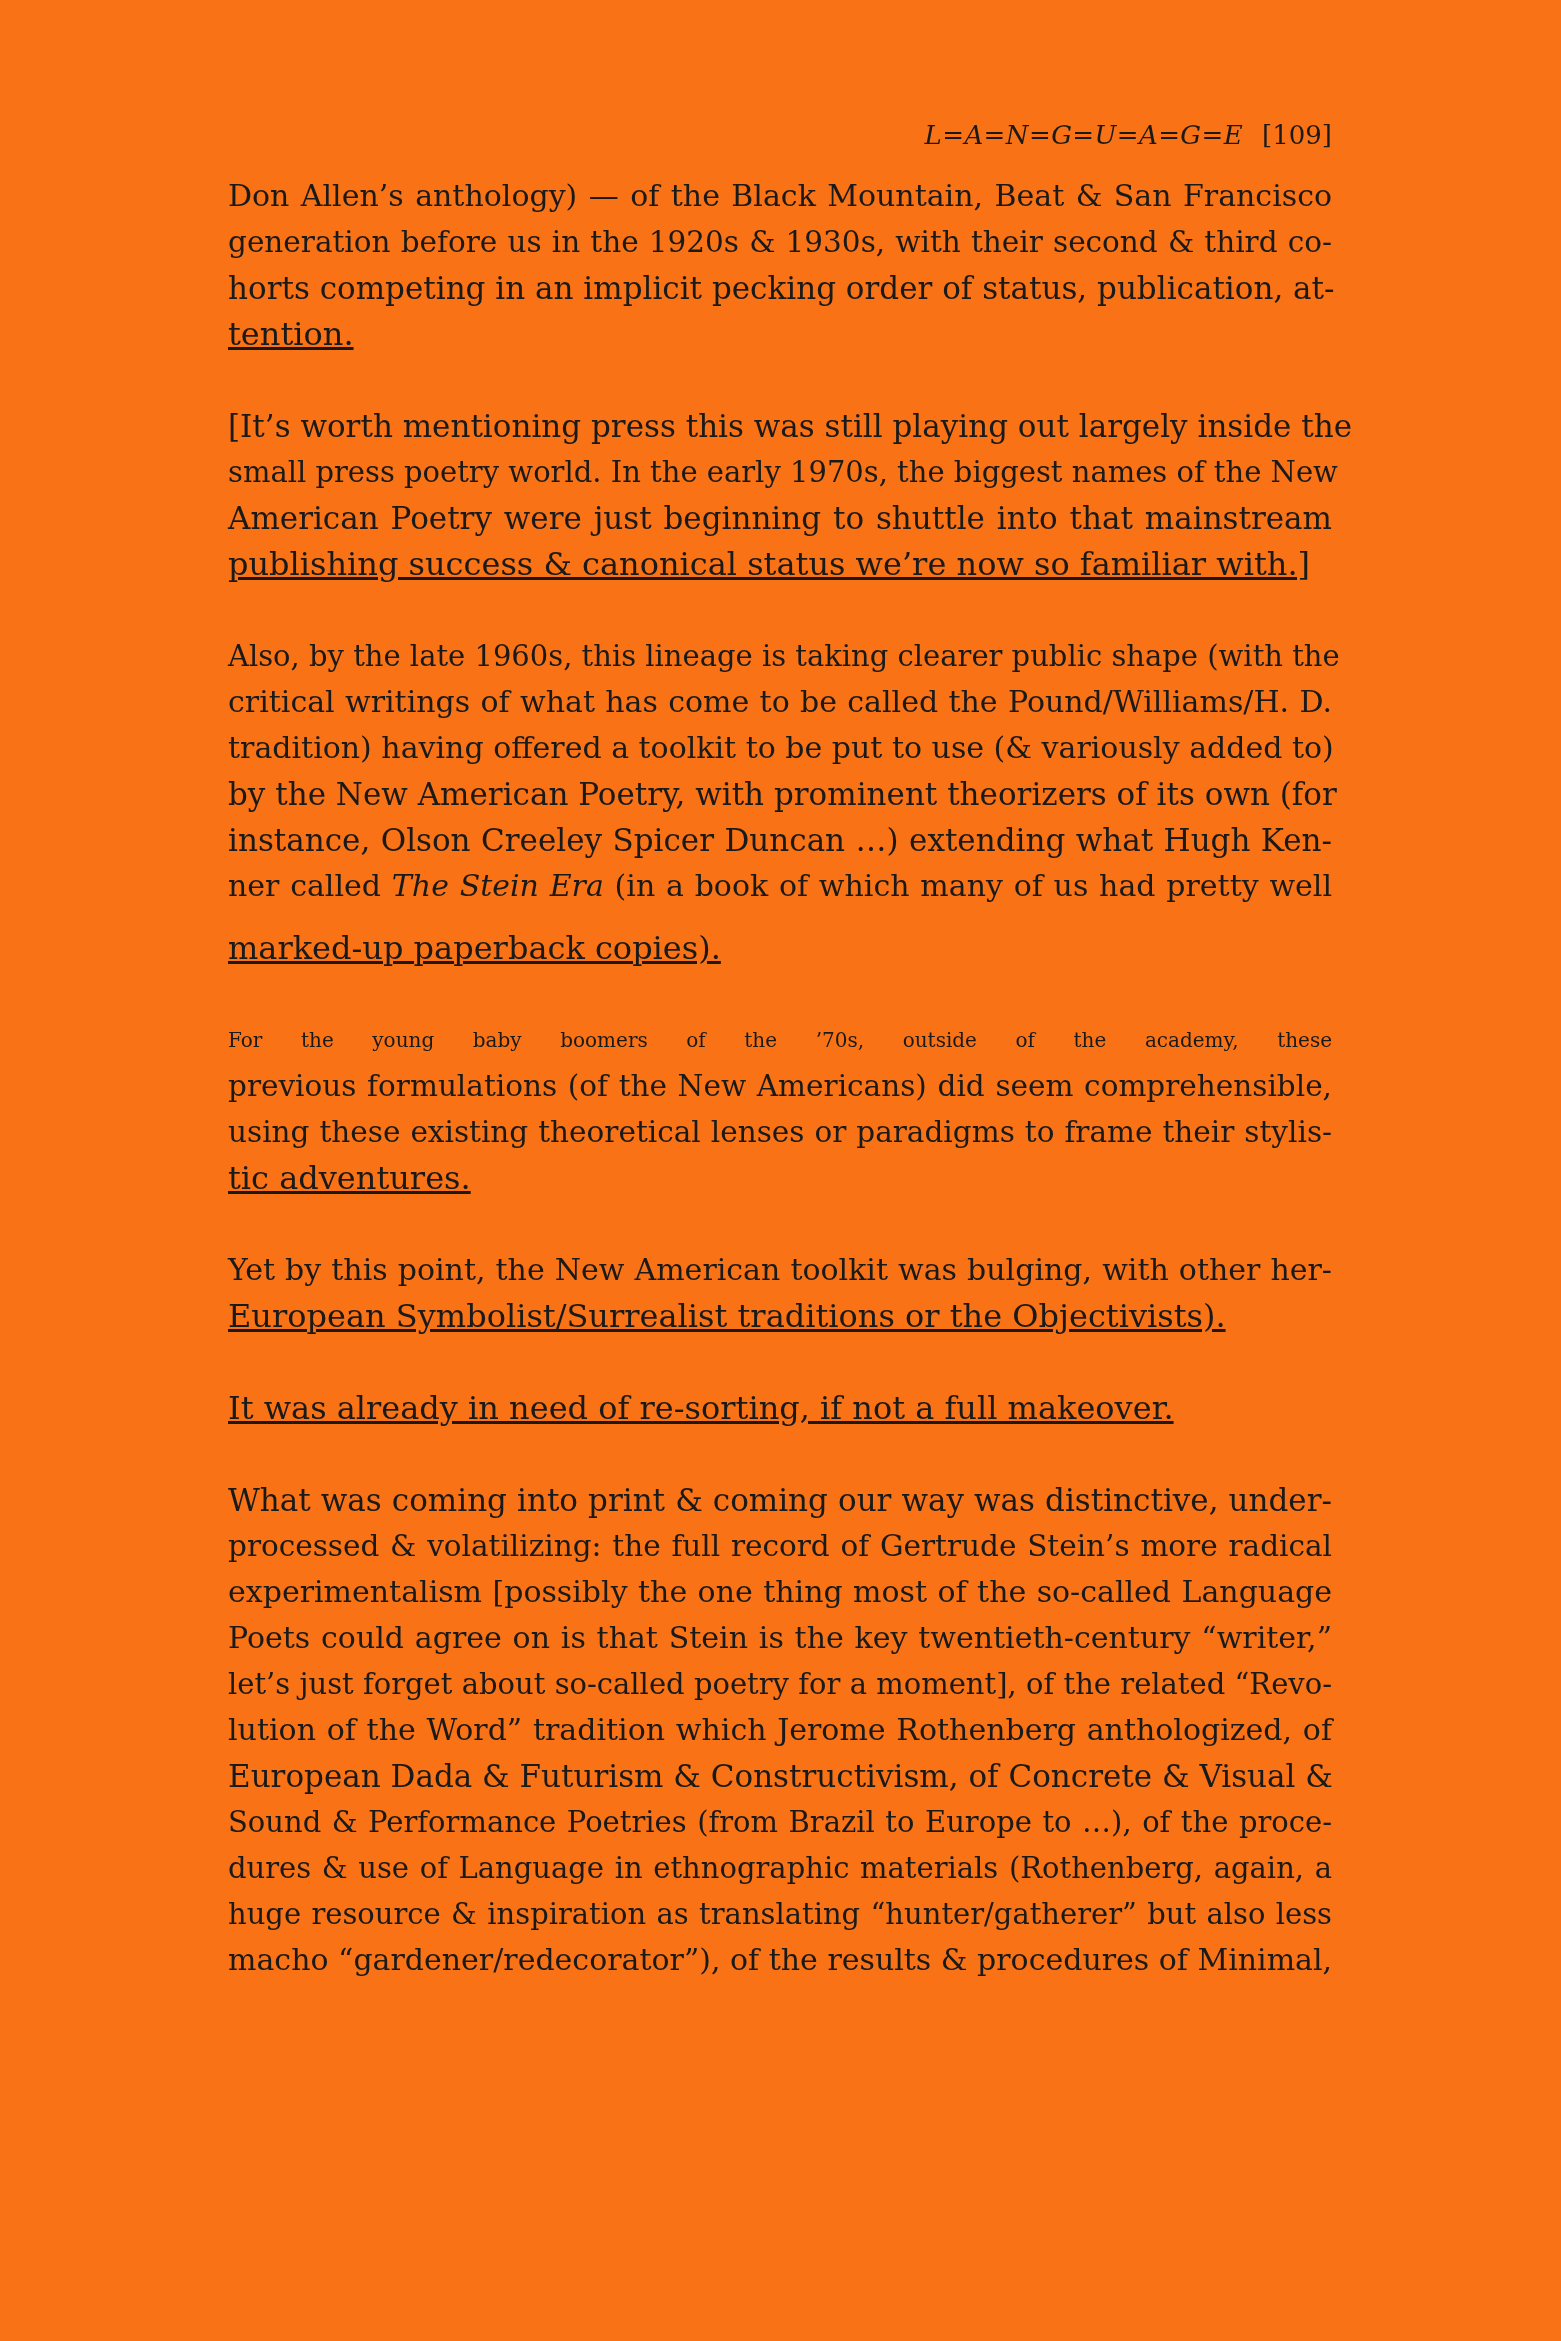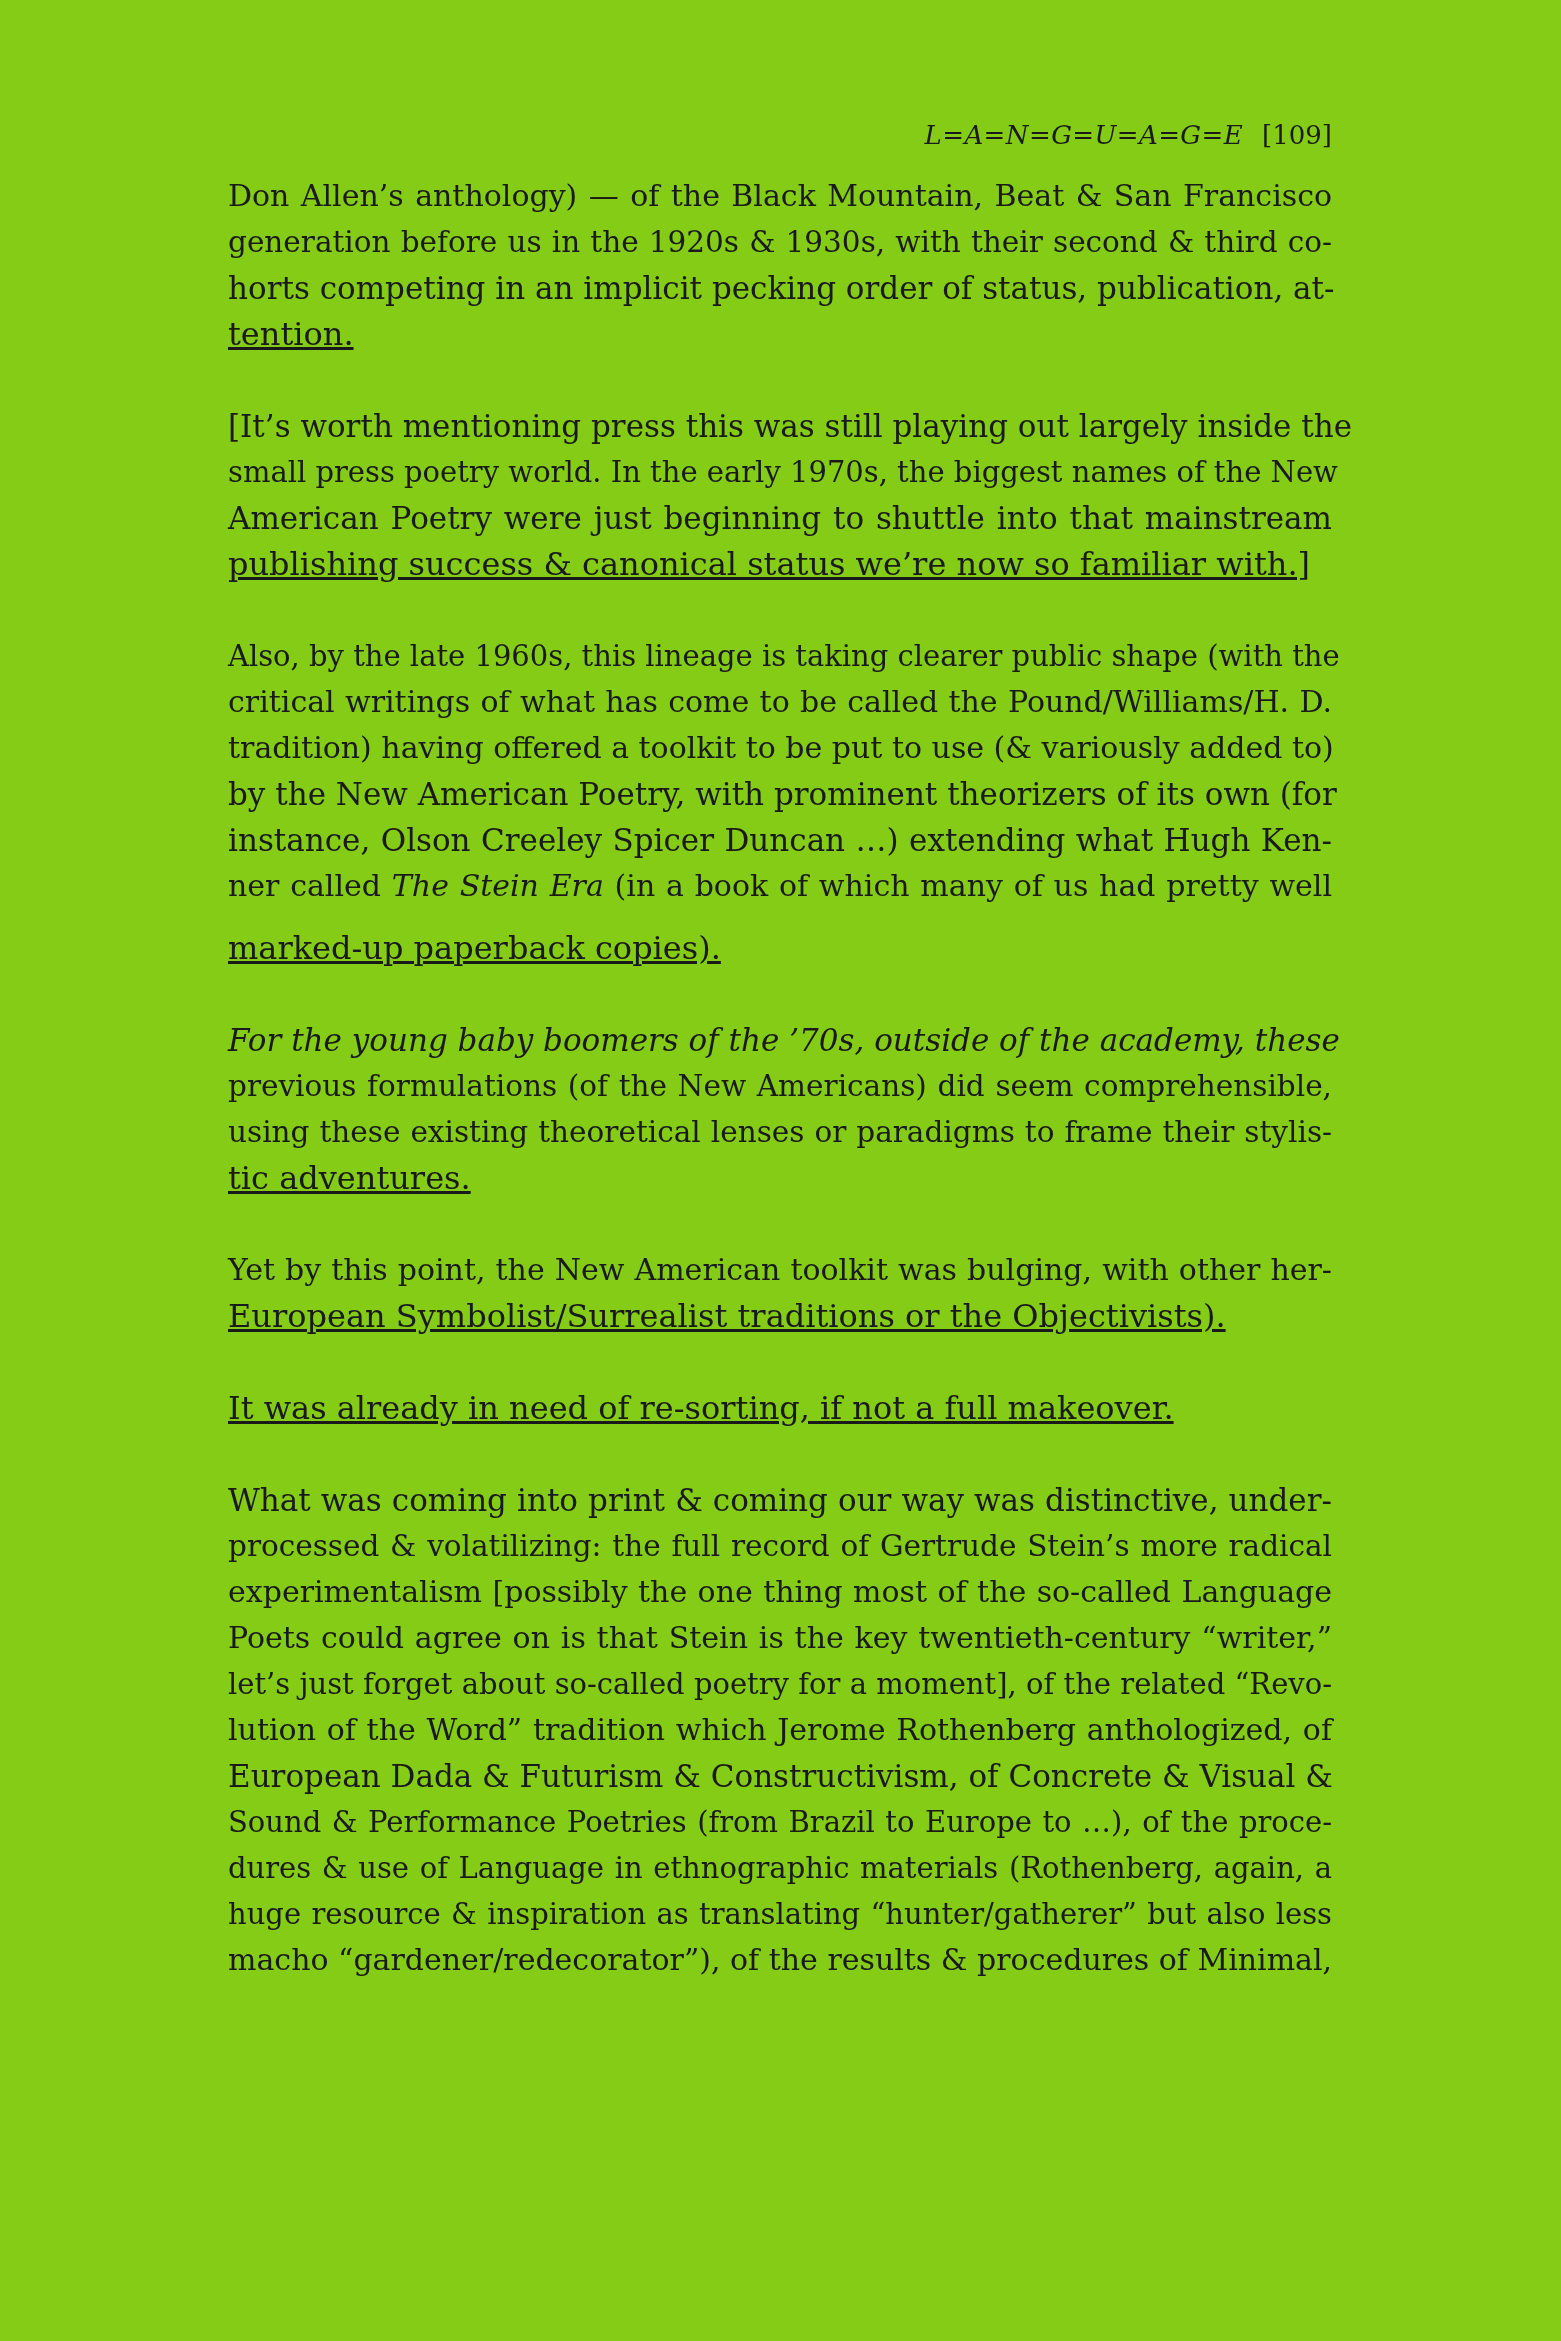--- a/index.html
+++ b/index.html
@@ -1,19 +1,19 @@
 <!DOCTYPE html>
 <html style="font-size:14px"><head>
   <meta charset="utf-8">
   <style>
     html, body { margin: 0; padding: 0; background: #ffffff; }
     body { width: 1561px; height: 2342px; position: relative; overflow: hidden; }
     .page {
       position: absolute; left: 0; top: 0; width: 1561px; height: 2342px;
-      background: #84cc16; color: #1a1a1a;
+      background: #f97316; color: #1a1a1a;
       font-family: "DejaVu Serif", "Liberation Serif", serif;
     }
     .running-head {
       position: absolute; right: 229px; top: 118px;
       font-size: 26px; line-height: 35px; white-space: nowrap;
     }
     .running-head .title { font-style: italic; letter-spacing: 0.4px; }
     .running-head .folio { margin-left: 19px; }
     .body-text {
       position: absolute; left: 228px; top: 173px; width: 1104px;
@@ -50,21 +50,21 @@
       <div class="para">
         <span class="line" style="display: block; font-size: 29px;">Also, by the late 1960s, this lineage is taking clearer public shape (with the</span>
         <span class="line" style="display: block; font-size: 30px;">critical writings of what has come to be called the Pound/Williams/H. D.</span>
         <span class="line" style="display: block; font-size: 30px;">tradition) having offered a toolkit to be put to use (&amp; variously added to)</span>
         <span class="line" style="display: block; font-size: 31px;">by the New American Poetry, with prominent theorizers of its own (for</span>
         <span class="line" style="display: block; font-size: 31px;">instance, Olson Creeley Spicer Duncan …) extending what Hugh Ken-</span>
         <span class="line" style="display: block; font-size: 30px;">ner called <span class="ital">The Stein Era</span> (in a book of which many of us had pretty well</span>
         <span class="line last" style="display: block; margin-top: 16px;">marked-up paperback copies).</span>
       </div>
       <div class="para">
-        <span class="line" style="display: block; font-size: 31px; font-style: italic;">For the young baby boomers of the ’70s, outside of the academy, these</span>
+        <span class="line" style="display: block; font-size: 20px;">For the young baby boomers of the ’70s, outside of the academy, these</span>
         <span class="line" style="display: block; font-size: 29.5px;">previous formulations (of the New Americans) did seem comprehensible,</span>
         <span class="line" style="display: block; font-size: 29.5px;">using these existing theoretical lenses or paradigms to frame their stylis-</span>
         <span class="line last" style="display: block;">tic adventures.</span>
       </div>
       <div class="para">
         <span class="line" style="display: block; font-size: 30px;">Yet by this point, the New American toolkit was bulging, with other her-</span>
         <span class="line last" style="display: block;">European Symbolist/Surrealist traditions or the Objectivists).</span>
       </div>
       <div class="para">
         <span class="line last" style="display: block;">It was already in need of re-sorting, if not a full makeover.</span>

